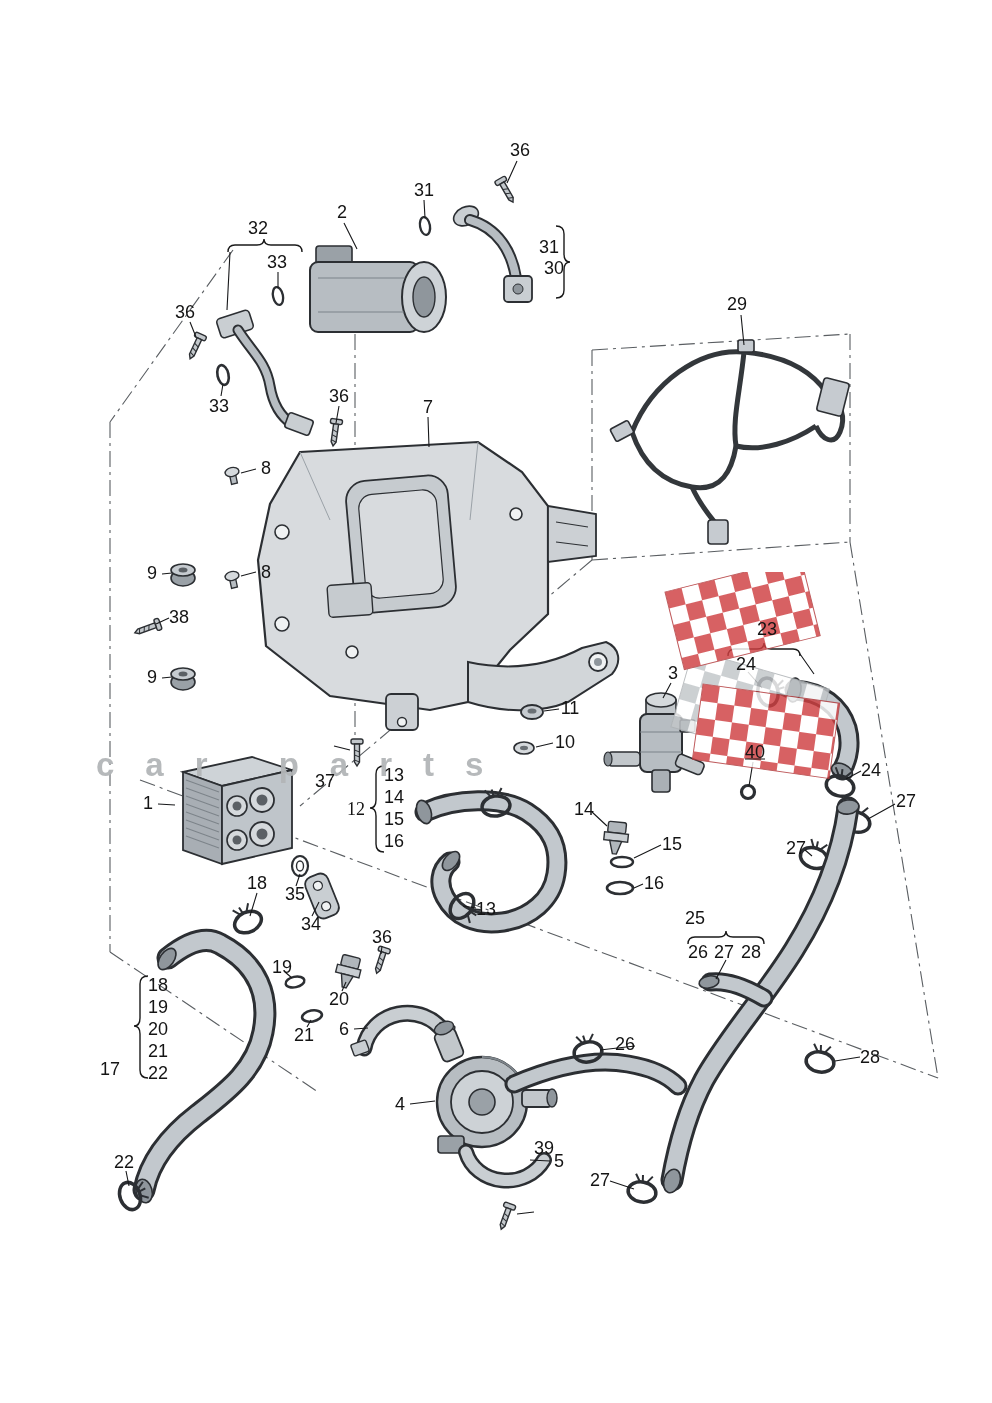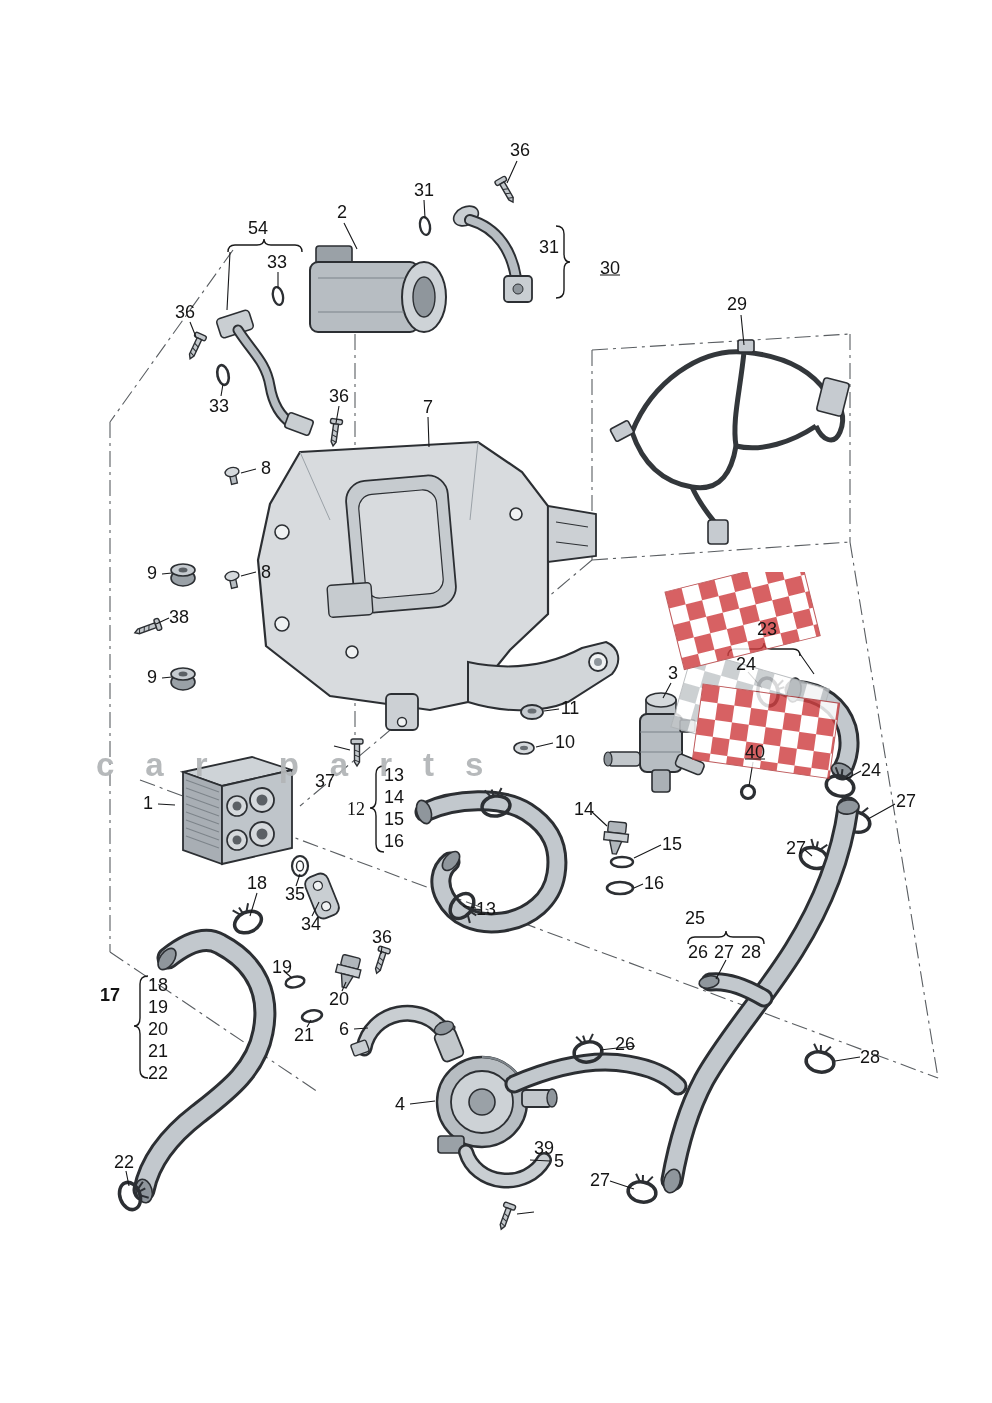--- a/index.html
+++ b/index.html
@@ -299,24 +299,24 @@
         <rect width="138" height="76" fill="url(#ckR)" stroke="#b23a3c" stroke-width="1"></rect>
       </g>
     </svg>
     <div class="wm-sub" style="color: rgb(179, 182, 184); font-weight: bold;">car parts</div>
   </div>
 
   <div class="callouts">
       <span class="callout" style="left: 520px; top: 150px;">36</span>
       <span class="callout" style="left: 424px; top: 190px;">31</span>
       <span class="callout" style="left: 342px; top: 212px;">2</span>
-      <span class="callout" style="left: 258px; top: 228px;">54</span>
+      <span class="callout" style="left: 258px; top: 228px;">32</span>
       <span class="callout" style="left: 277px; top: 262px;">33</span>
       <span class="callout" style="left: 549px; top: 247px;">31</span>
-      <span class="callout" style="left: 610px; top: 268px; text-decoration: underline;">30</span>
+      <span class="callout" style="left: 554px; top: 268px;">30</span>
       <span class="callout" style="left: 185px; top: 312px;">36</span>
       <span class="callout" style="left: 737px; top: 304px;">29</span>
       <span class="callout" style="left: 219px; top: 406px;">33</span>
       <span class="callout" style="left: 339px; top: 396px;">36</span>
       <span class="callout" style="left: 428px; top: 407px;">7</span>
       <span class="callout" style="left: 266px; top: 468px;">8</span>
       <span class="callout" style="left: 152px; top: 573px;">9</span>
       <span class="callout" style="left: 266px; top: 572px;">8</span>
       <span class="callout" style="left: 179px; top: 617px;">38</span>
       <span class="callout" style="left: 152px; top: 677px;">9</span>
@@ -341,21 +341,21 @@
       <span class="callout" style="left: 654px; top: 883px;">16</span>
       <span class="callout" style="left: 486px; top: 909px;">13</span>
       <span class="callout" style="left: 257px; top: 883px;">18</span>
       <span class="callout" style="left: 295px; top: 894px;">35</span>
       <span class="callout" style="left: 311px; top: 924px;">34</span>
       <span class="callout" style="left: 282px; top: 967px;">19</span>
       <span class="callout" style="left: 382px; top: 937px;">36</span>
       <span class="callout" style="left: 339px; top: 999px;">20</span>
       <span class="callout" style="left: 304px; top: 1035px;">21</span>
       <span class="callout" style="left: 344px; top: 1029px;">6</span>
-      <span class="callout" style="left: 110px; top: 995px; font-weight: bold;">17</span>
+      <span class="callout" style="left: 110px; top: 1069px;">17</span>
       <span class="callout" style="left: 158px; top: 985px;">18</span>
       <span class="callout" style="left: 158px; top: 1007px;">19</span>
       <span class="callout" style="left: 158px; top: 1029px;">20</span>
       <span class="callout" style="left: 158px; top: 1051px;">21</span>
       <span class="callout" style="left: 158px; top: 1073px;">22</span>
       <span class="callout" style="left: 695px; top: 918px;">25</span>
       <span class="callout" style="left: 698px; top: 952px;">26</span>
       <span class="callout" style="left: 724px; top: 952px;">27</span>
       <span class="callout" style="left: 751px; top: 952px;">28</span>
       <span class="callout" style="left: 625px; top: 1044px;">26</span>

